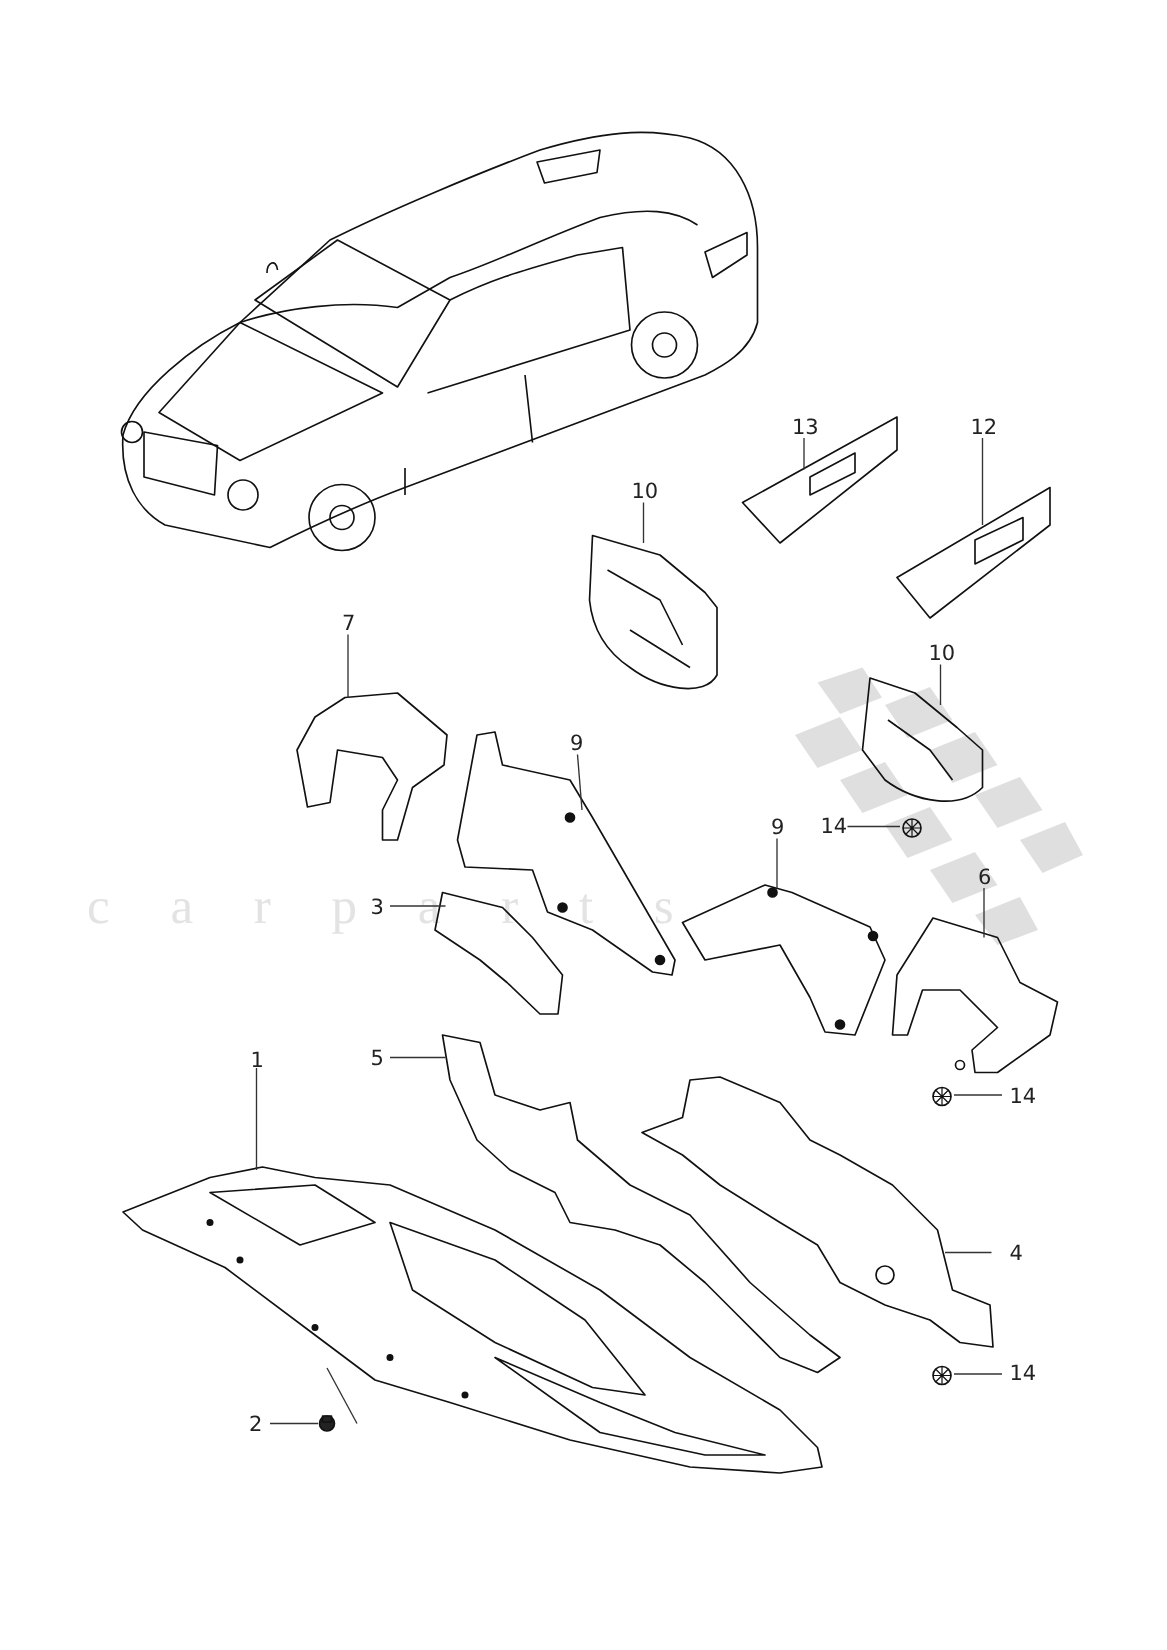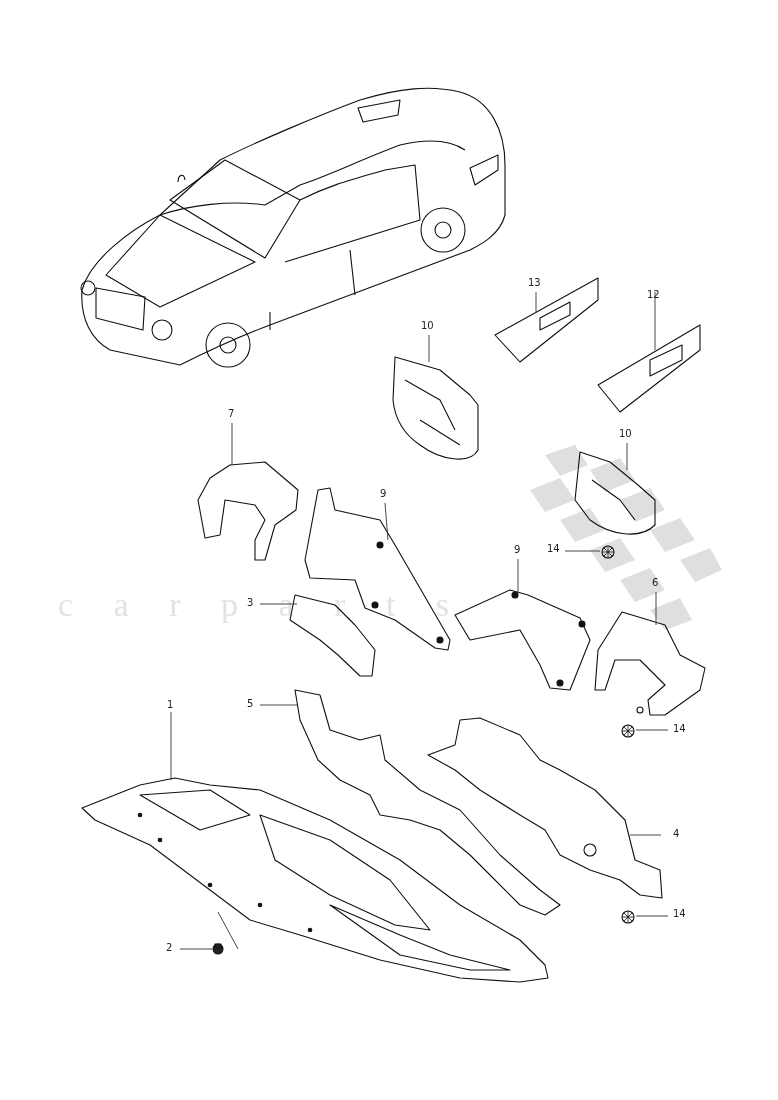--- a/index.html
+++ b/index.html
@@ -3,21 +3,21 @@
 <meta charset="utf-8">
 <style>
   html, body { margin: 0; padding: 0; background: #ffffff; }
   body { width: 778px; height: 1100px; position: relative; overflow: hidden;
          font-family: "Liberation Sans", sans-serif; }
   #canvas { position: absolute; left: 0; top: 0; width: 778px; height: 1100px; }
   .wm-main { position: absolute; left: 58px; top: 478px; font-family: "Liberation Sans", sans-serif;
              font-weight: bold; font-size: 128px; letter-spacing: 2px; color: #f6d3d6; line-height: 1; }
   .wm-sub { position: absolute; left: 58px; top: 588px; font-family: Liberation Serif, serif;
             font-size: 34px; color: #e3e3e3; word-spacing: 28px; letter-spacing: 2px; line-height: 1; }
-  .callout { position: absolute; font-family: "DejaVu Sans", sans-serif; font-size: 10px;
+  .callout { position: absolute; font-family: "DejaVu Sans", sans-serif; font-size: 14px;
              color: #222; line-height: 1; }
   svg { position: absolute; left: 0; top: 0; }
   .part { cursor: pointer; }
 </style>
 </head>
 <body>
 
 <div id="canvas">
 
   <div class="wm-sub">c a r p a r t s</div>
@@ -170,18 +170,18 @@
   <span class="callout" style="left:166px;top:943px;">2</span>
   <span class="callout" style="left:247px;top:598px;">3</span>
   <span class="callout" style="left:673px;top:829px;">4</span>
   <span class="callout" style="left:247px;top:699px;">5</span>
   <span class="callout" style="left:652px;top:578px;">6</span>
   <span class="callout" style="left:228px;top:409px;">7</span>
   <span class="callout" style="left:380px;top:489px;">9</span>
   <span class="callout" style="left:514px;top:545px;">9</span>
   <span class="callout" style="left:421px;top:321px;">10</span>
   <span class="callout" style="left:619px;top:429px;">10</span>
-  <span class="callout" style="left:647px;top:290px;">12</span>
+  <span class="callout" style="left:647px;top:278px;">12</span>
   <span class="callout" style="left:528px;top:278px;">13</span>
   <span class="callout" style="left:547px;top:544px;">14</span>
   <span class="callout" style="left:673px;top:724px;">14</span>
   <span class="callout" style="left:673px;top:909px;">14</span>
 </div>
 
 </body></html>

